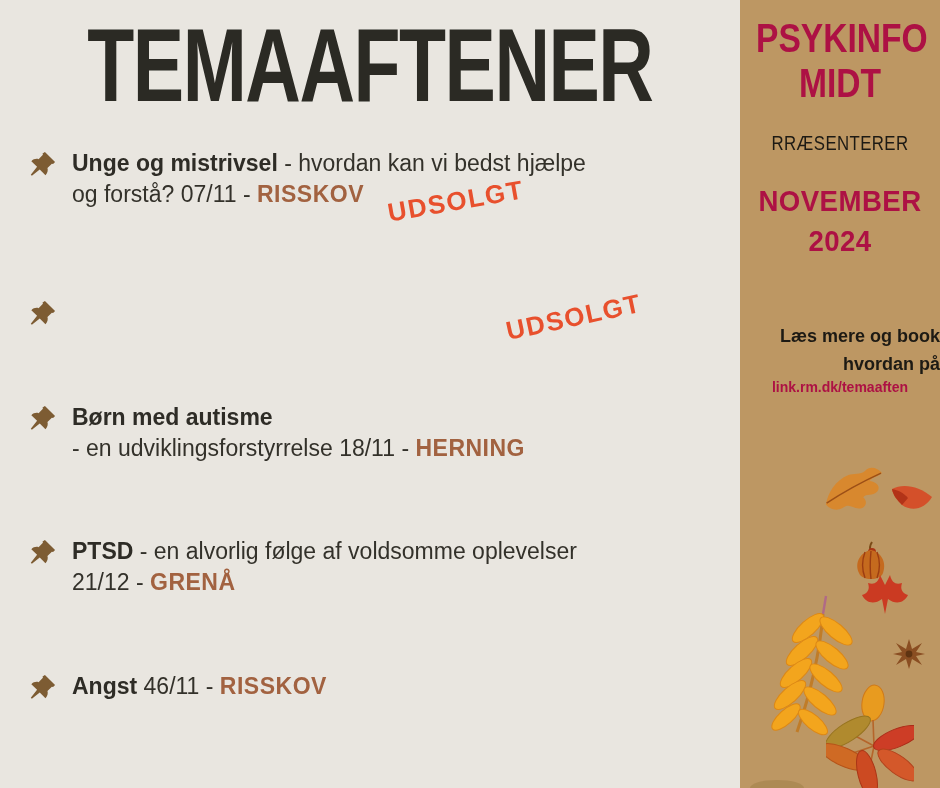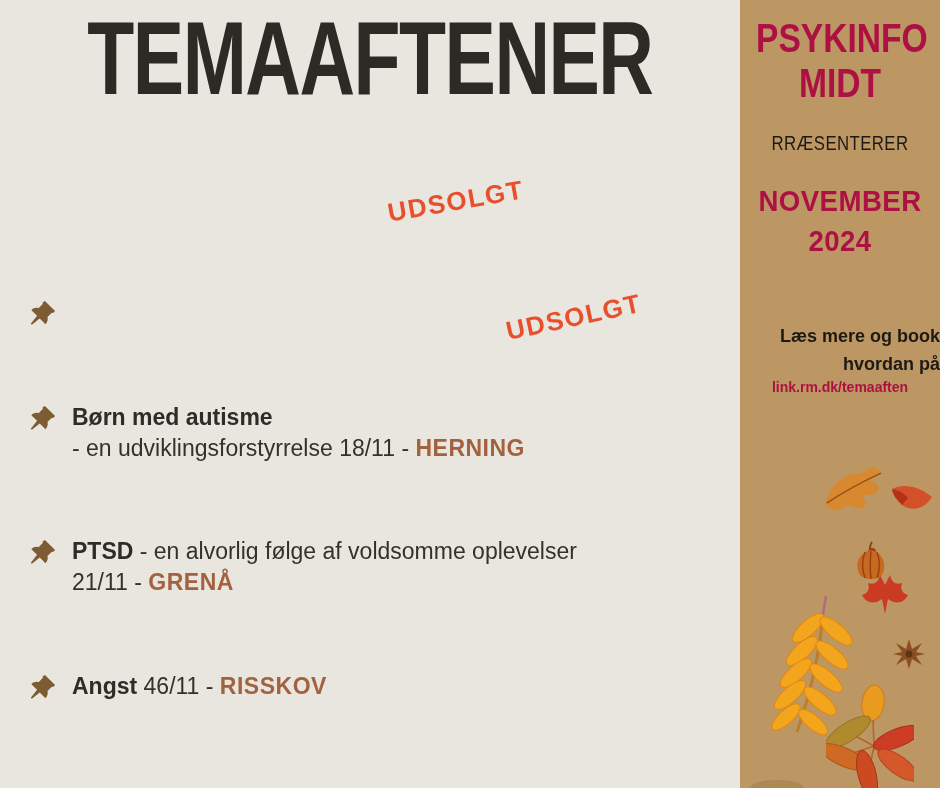--- a/index.html
+++ b/index.html
@@ -5,21 +5,21 @@
   * { margin:0; padding:0; box-sizing:border-box; }
   html,body { width:940px; height:788px; }
   body { font-family:"Liberation Sans", sans-serif; }
 
   .poster { position:relative; width:940px; height:788px; background:#e9e6e0; overflow:hidden; }
 
   
   .main { position:absolute; left:0; top:0; width:740px; height:788px; background:#e9e6e0; }
 
   .title-wrap { position:absolute; left:0; top:6px; width:740px; height:104px;
-                display:flex; align-items:center; justify-content:center; }
+                display:flex; align-items:flex-start; justify-content:center; }
   .title { font-size:104px; font-weight:bold; letter-spacing:-2px; color:#2b2a24;
            transform:scaleX(.74); transform-origin:center; white-space:nowrap; }
 
   .event { position:absolute; left:26px; display:flex; align-items:flex-start; width:680px; }
   .pin { width:32px; height:32px; flex:0 0 32px; margin-top:1px; }
   .pin svg { width:32px; height:32px; display:block; }
   .etext { margin-left:14px; font-size:23px; line-height:31px; color:#33312a; }
   .b { font-weight:bold; color:#2e2c26; }
   .loc { font-weight:bold; color:#a26240; letter-spacing:.5px; }
 
@@ -50,20 +50,31 @@
 <body>
 
 <div class="poster">
 
   <div class="main">
 
     <div class="title-wrap">
       <div class="title">TEMAAFTENER</div>
     </div>
 
+    <div class="event" style="top:148px">
+      <span class="pin">
+        <svg viewBox="0 0 24 24">
+            <path fill="#7d5c33" d="M14.2 2.2l7.6 7.6-1.5 1.5-.9-.3-3.3 3.3c.55 1.8.05 3.85-1.5 5.4l-4.3-4.3-5.9 4.7-.8-.8 4.7-5.9-4.3-4.3c1.55-1.55 3.6-2.05 5.4-1.5l3.3-3.3-.3-.9 1.8-1.2z"></path>
+          </svg>
+      </span>
+      <div class="etext">
+        <span class="b">Unge og mistrivsel</span><span> - hvordan kan vi bedst hjælpe</span><br>
+        <span>og forstå? 07/11 - </span><span class="loc">RISSKOV</span>
+      </div>
+    </div>
     <div class="soldout soldout1">UDSOLGT</div>
 
     <div class="event" style="top:297px">
       <span class="pin">
         <svg viewBox="0 0 24 24">
             <path fill="#7d5c33" d="M14.2 2.2l7.6 7.6-1.5 1.5-.9-.3-3.3 3.3c.55 1.8.05 3.85-1.5 5.4l-4.3-4.3-5.9 4.7-.8-.8 4.7-5.9-4.3-4.3c1.55-1.55 3.6-2.05 5.4-1.5l3.3-3.3-.3-.9 1.8-1.2z"></path>
           </svg>
       </span>
     </div>
     <div class="soldout soldout2">UDSOLGT</div>
@@ -81,21 +92,21 @@
     </div>
 
     <div class="event" style="top:536px">
       <span class="pin">
         <svg viewBox="0 0 24 24">
             <path fill="#7d5c33" d="M14.2 2.2l7.6 7.6-1.5 1.5-.9-.3-3.3 3.3c.55 1.8.05 3.85-1.5 5.4l-4.3-4.3-5.9 4.7-.8-.8 4.7-5.9-4.3-4.3c1.55-1.55 3.6-2.05 5.4-1.5l3.3-3.3-.3-.9 1.8-1.2z"></path>
           </svg>
       </span>
       <div class="etext">
         <span class="b">PTSD</span><span> - en alvorlig følge af voldsomme oplevelser</span><br>
-        <span>21/11 - </span><span class="loc">GRENÅ</span>
+        <span>21/12 - </span><span class="loc">GRENÅ</span>
       </div>
     </div>
 
     <div class="event" style="top:671px">
       <span class="pin">
         <svg viewBox="0 0 24 24">
             <path fill="#7d5c33" d="M14.2 2.2l7.6 7.6-1.5 1.5-.9-.3-3.3 3.3c.55 1.8.05 3.85-1.5 5.4l-4.3-4.3-5.9 4.7-.8-.8 4.7-5.9-4.3-4.3c1.55-1.55 3.6-2.05 5.4-1.5l3.3-3.3-.3-.9 1.8-1.2z"></path>
           </svg>
       </span>
       <div class="etext">

